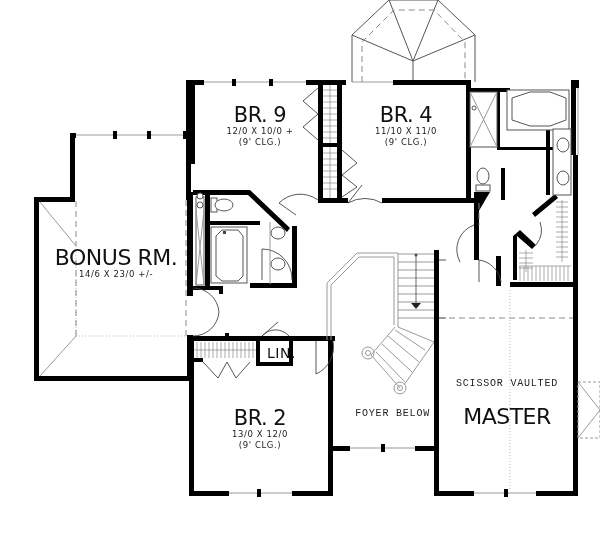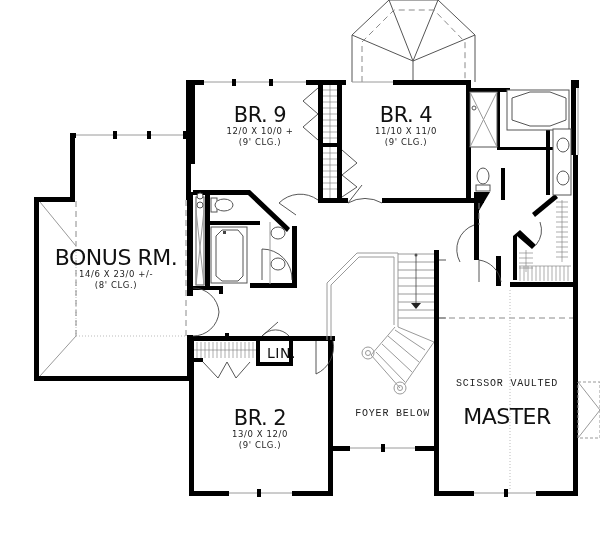--- a/index.html
+++ b/index.html
@@ -346,21 +346,20 @@
 
 <div class="label" style="left:353px; top:104px; width:106px;">
   <div class="room-name">BR. 4</div>
   <div class="dim">11/10 X 11/0</div>
   <div class="dim">(9' CLG.)</div>
 </div>
 
 <div class="label" style="left:48px; top:247px; width:136px;">
   <div class="room-name big">BONUS RM.</div>
   <div class="dim">14/6 X 23/0 +/-</div>
-  <div class="dim">(8' CLG.)</div>
 </div>
 
 <div class="label" style="left:205px; top:407px; width:110px;">
   <div class="room-name">BR. 2</div>
   <div class="dim">13/0 X 12/0</div>
   <div class="dim">(9' CLG.)</div>
 </div>
 
 <div class="label" style="left:336px; top:408px; width:94px;text-align:right;">
   <div class="small-cap">FOYER BELOW</div>

